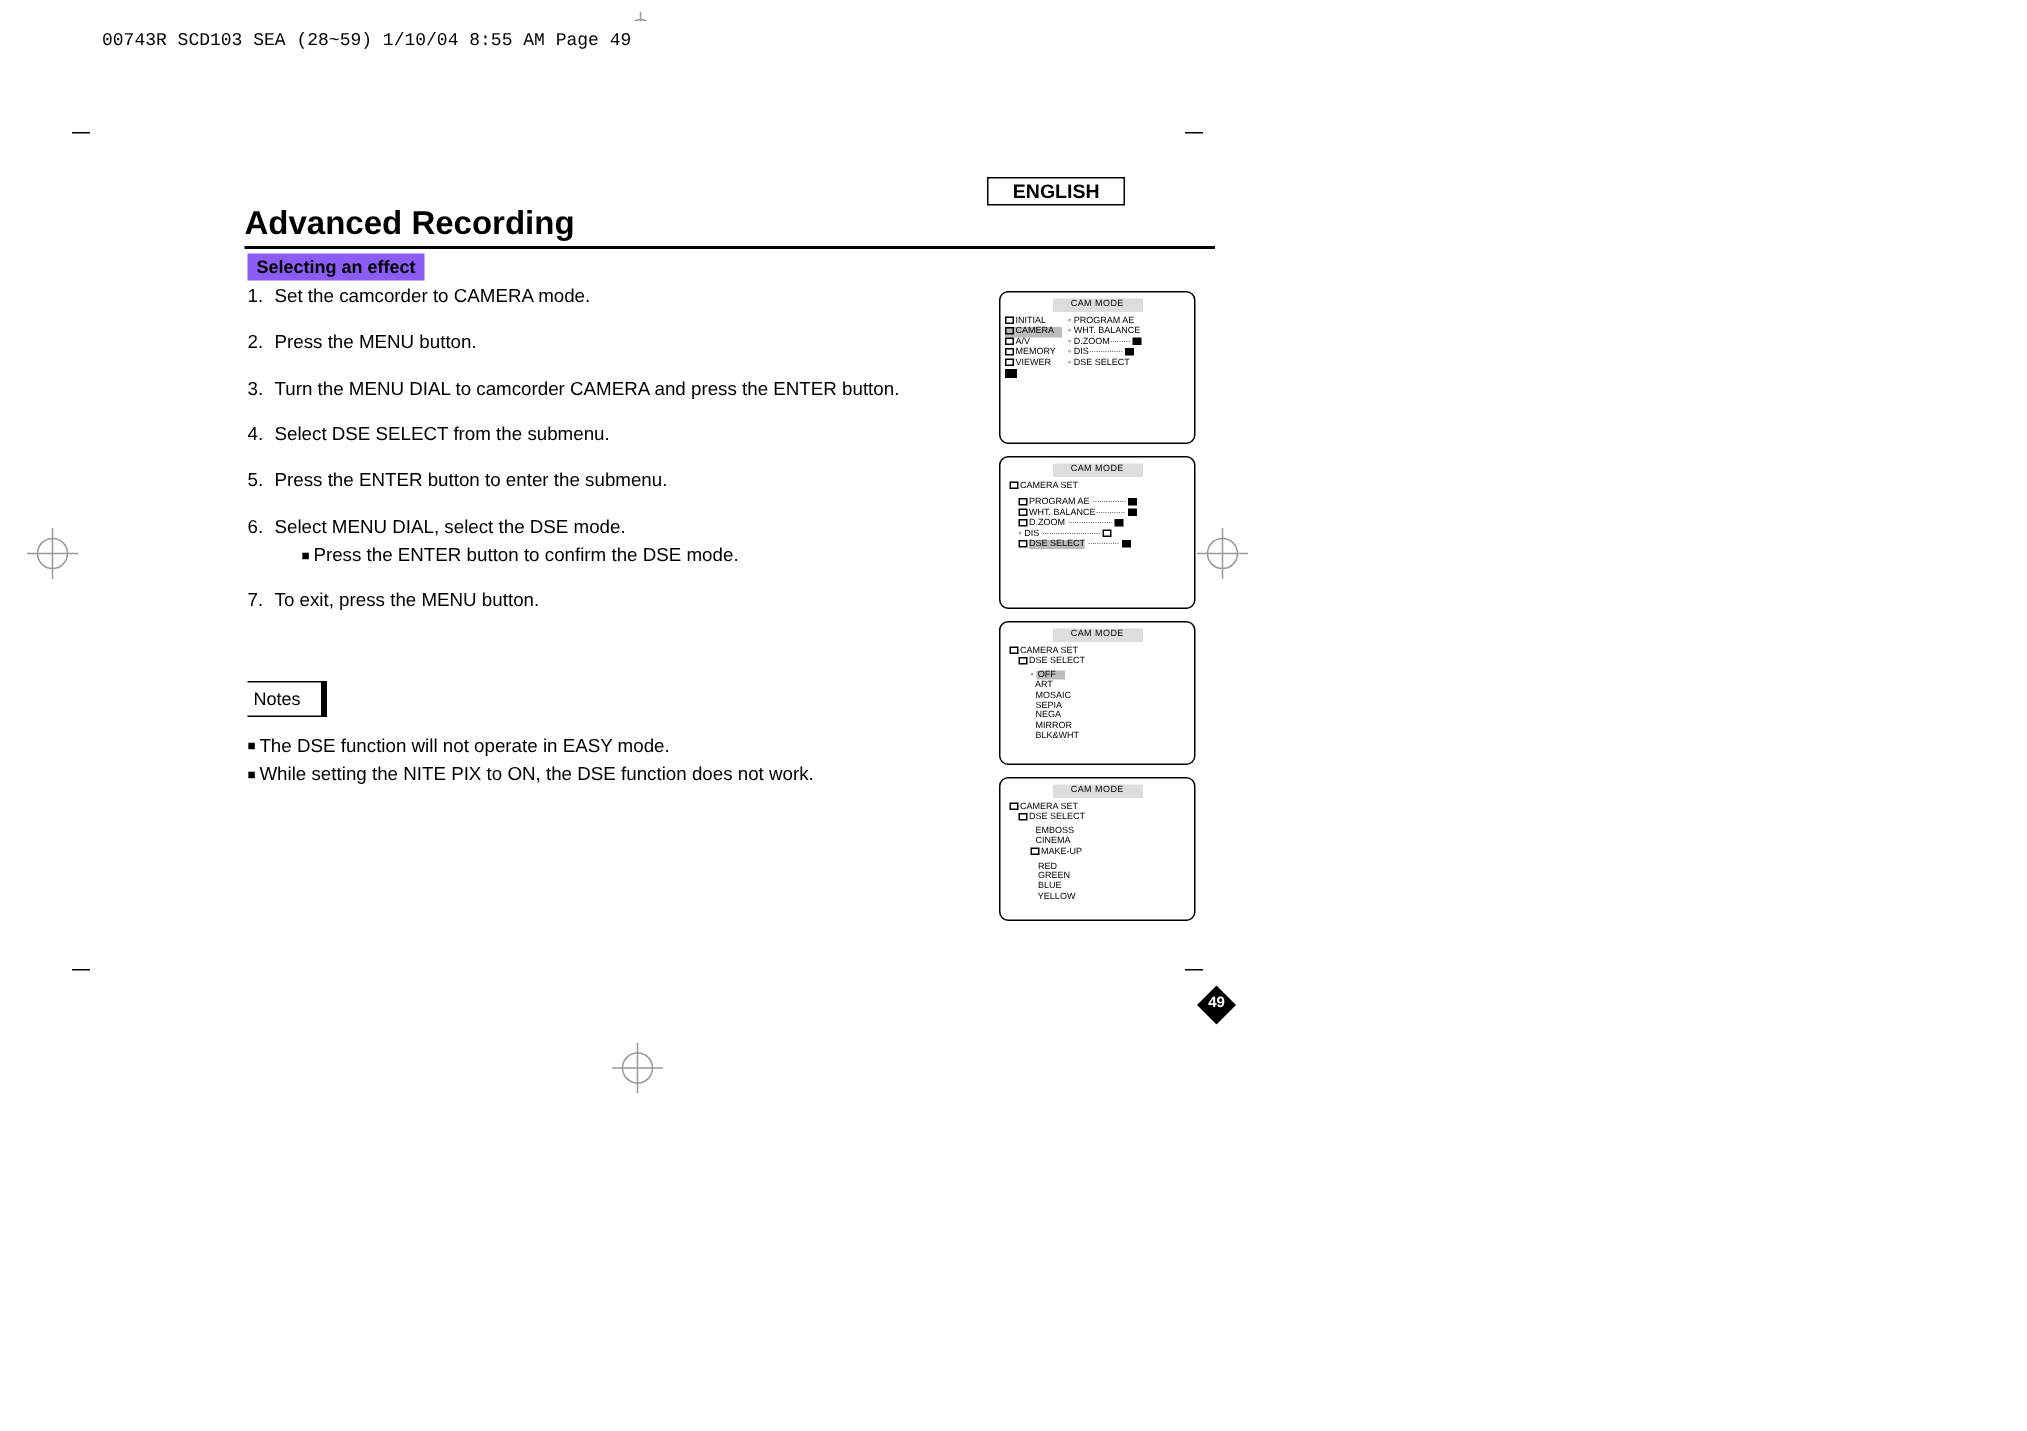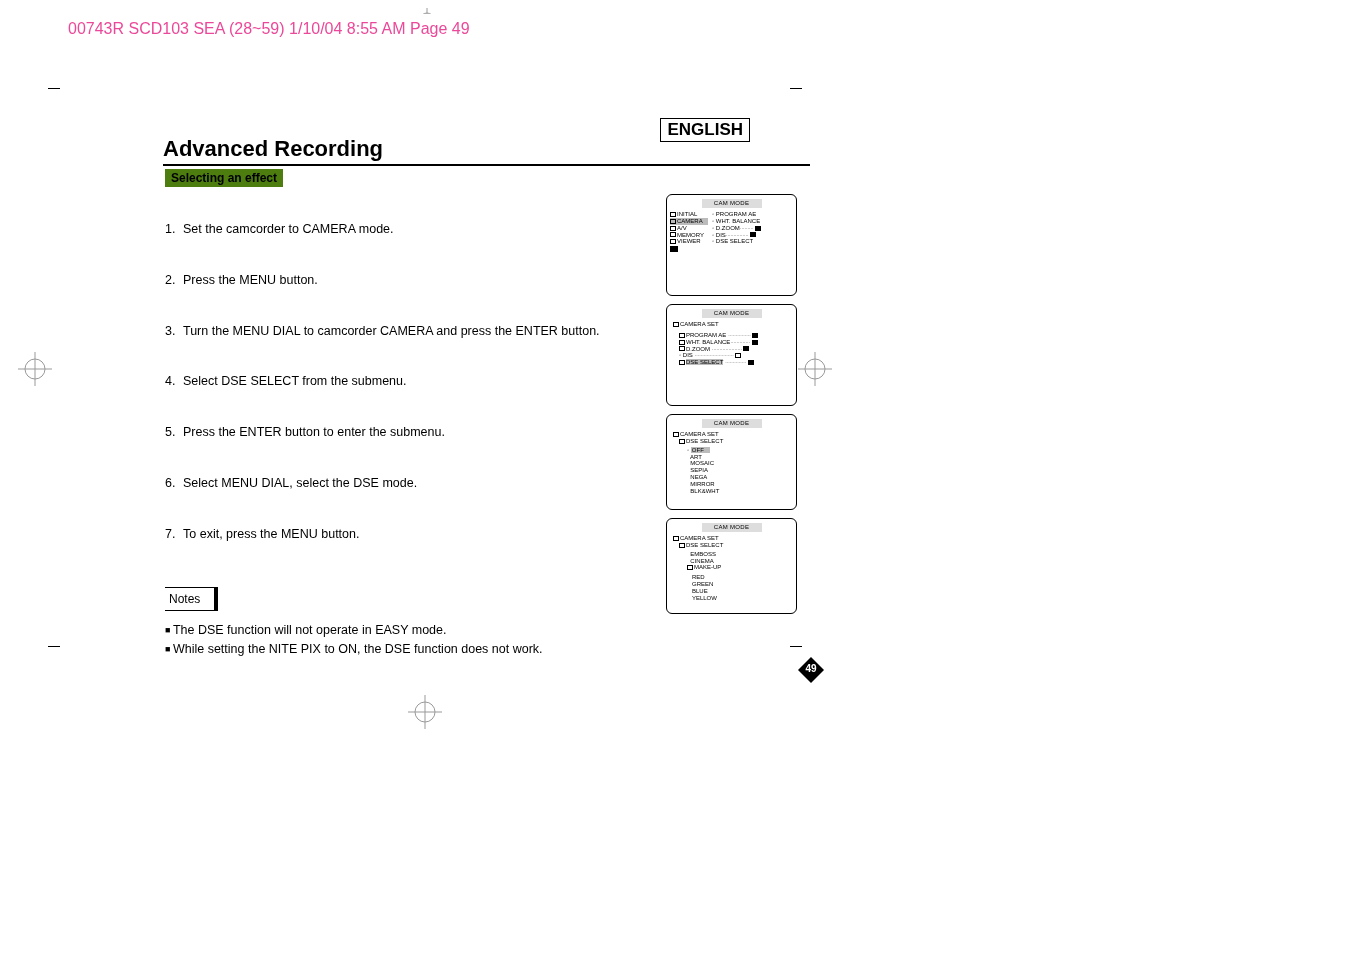--- a/index.html
+++ b/index.html
@@ -9,23 +9,23 @@
     background: #fff;
     width: 1351px;
     height: 954px;
     position: relative;
     overflow: hidden;
   }
   .print-header {
     position: absolute;
     top: 20px;
     left: 68px;
-    font-family: Liberation Sans, sans-serif;
-    font-size: 16px;
-    color: #ec4899;
+    font-family: Liberation Mono, monospace;
+    font-size: 12px;
+    color: #000000;
     z-index: 10;
   }
   .reg-top {
     position: absolute;
     top: 8px;
     left: 415px;
     width: 24px;
     height: 24px;
   }
   .reg-left {
@@ -69,22 +69,22 @@
   }
   .crop-line {
     position: absolute;
     background: #000;
   }
   .lang-box {
     position: absolute;
     top: 104px;
     right: 40px;
     border: 1.5px solid #000;
-    padding: 1px 6px;
-    font-size: 17px;
+    padding: 1px 16px;
+    font-size: 13px;
     font-weight: bold;
   }
   .h1 {
     position: absolute;
     top: 122px;
     left: 103px;
     font-size: 22px;
     font-weight: bold;
   }
   .black-bar {
@@ -92,36 +92,35 @@
     top: 150px;
     left: 103px;
     width: 647px;
     height: 2px;
     background: #000;
   }
   .shade-label {
     position: absolute;
     top: 155px;
     left: 105px;
-    background: #4d7c0f;
+    background: #8b5cf6;
     padding: 2px 6px;
     font-size: 12px;
     font-weight: bold;
   }
   .content-col {
     position: absolute;
     top: 174px;
     left: 105px;
     width: 480px;
     font-size: 12.5px;
     line-height: 1.5;
   }
   .step {
     margin-bottom: 12px;
-    margin-top: 32px;
   }
   .step-num {
     display: inline-block;
     width: 18px;
     vertical-align: top;
   }
   .step-body {
     display: inline-block;
     width: 450px;
     vertical-align: top;
@@ -284,21 +283,21 @@
   <div class="black-bar"></div>
   <div class="shade-label">Selecting an effect</div>
 
   <div class="content-col">
     <div id="steps-container">
         <div class="step"><span class="step-num">1.</span><span class="step-body">Set the camcorder to CAMERA mode.</span></div>
         <div class="step"><span class="step-num">2.</span><span class="step-body">Press the MENU button.</span></div>
         <div class="step"><span class="step-num">3.</span><span class="step-body">Turn the MENU DIAL to camcorder CAMERA and press the ENTER button.</span></div>
         <div class="step"><span class="step-num">4.</span><span class="step-body">Select DSE SELECT from the submenu.</span></div>
         <div class="step"><span class="step-num">5.</span><span class="step-body">Press the ENTER button to enter the submenu.</span></div>
-        <div class="step"><span class="step-num">6.</span><span class="step-body">Select MENU DIAL, select the DSE mode.</span></div>
+        <div class="step"><span class="step-num">6.</span><span class="step-body">Select MENU DIAL, select the DSE mode.</span><div class="sub-bullet" style="margin-left: 18px;">Press the ENTER button to confirm the DSE mode.</div></div>
         <div class="step"><span class="step-num">7.</span><span class="step-body">To exit, press the MENU button.</span></div>
       </div>
     <div class="notes-label">Notes</div>
     <div id="notes-container">
         <div class="note-line">The DSE function will not operate in EASY mode.</div>
         <div class="note-line">While setting the NITE PIX to ON, the DSE function does not work.</div>
       </div>
   </div>
 
   <div class="screens">

